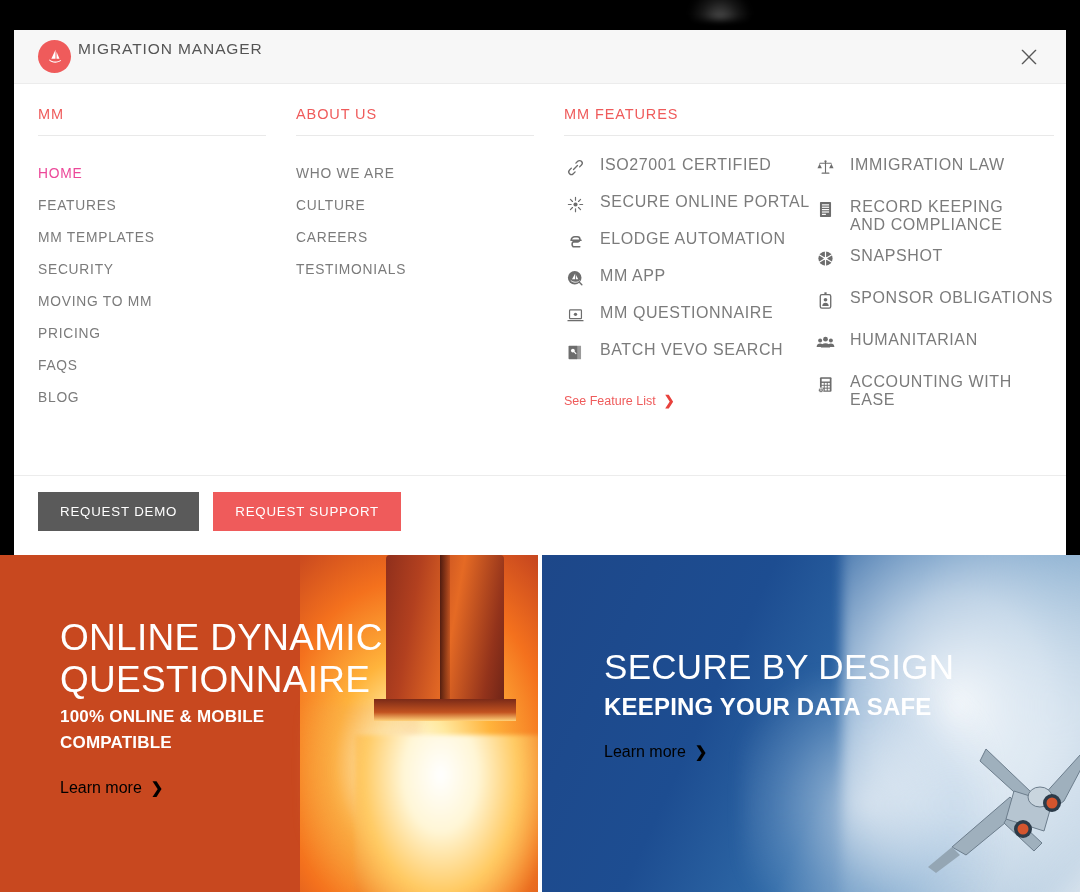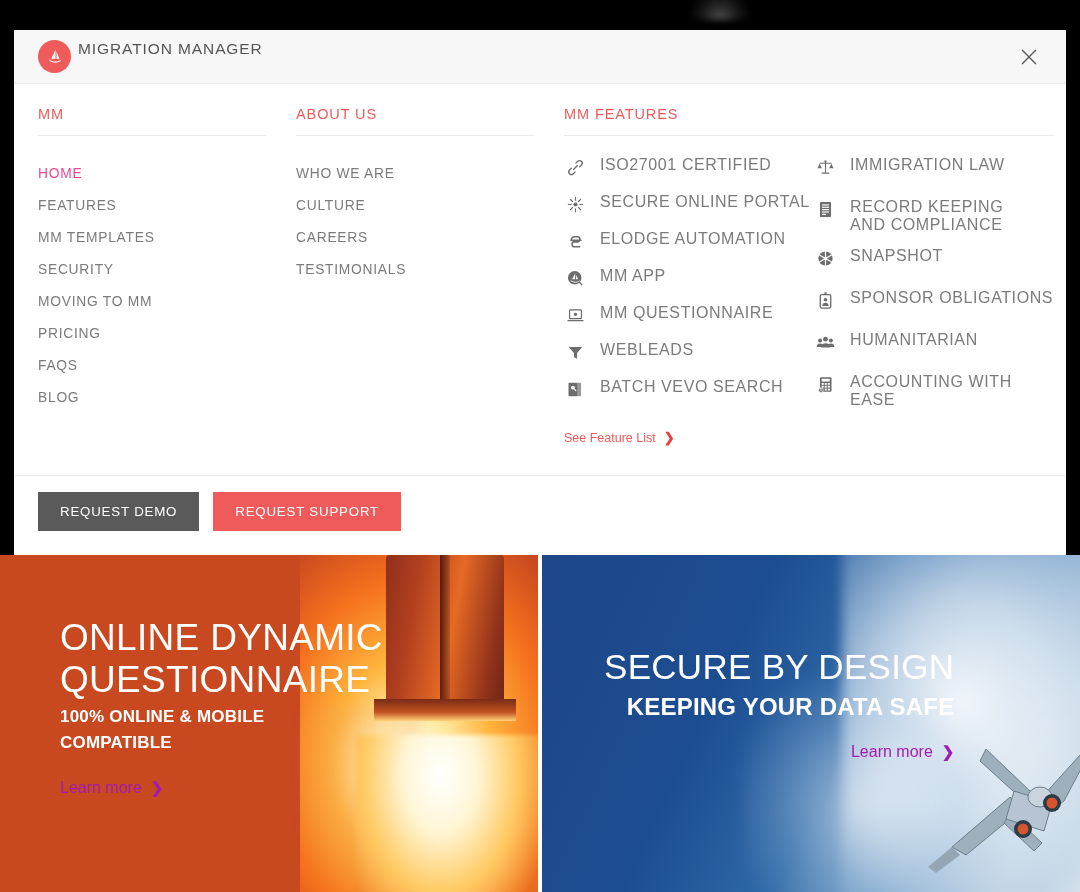--- a/index.html
+++ b/index.html
@@ -194,21 +194,21 @@
     background: #ffffff;
   }
 
   .banner {
     position: relative;
     overflow: hidden;
     height: 337px;
   }
   .banner-left  { width: 538px; }
   .banner-gap   { width: 4px; background: #ffffff; }
-  .banner-right { width: 538px; text-align: right; }
+  .banner-right { width: 538px; }
 
   .banner-left .bg {
     position: absolute; inset: 0;
     background: #c8481f;
   }
   
   .rocket-art { position: absolute; inset: 0; }
   .rocket-glow {
     position: absolute;
     left: 300px; top: -40px; width: 300px; height: 420px;
@@ -285,21 +285,21 @@
     margin-top: 6px;
   }
   .banner-left .banner-h2  { font-size: 17px; }
   .banner-right .banner-h2 { font-size: 24px; }
 
   .learn-more {
     display: inline-flex;
     align-items: center;
     gap: 9px;
     margin-top: 26px;
-    color: #a21caf;
+    color: #000000;
     font-size: 16px;
     cursor: pointer;
     text-decoration: none;
     font-weight: 400;
   }
   .learn-more .chev { font-size: 15px; font-weight: 700; }
   .banner-right .learn-more { margin-top: 22px; }
 </style>
 </head>
 <body>
@@ -410,28 +410,20 @@
               <span class="feat-ico">
                 <svg width="19" height="19" viewBox="0 0 24 24" aria-hidden="true" fill="none" stroke="#6d6d6d" stroke-width="1.5">
                   <rect x="4.5" y="5" width="15" height="11" rx="1"></rect>
                   <circle cx="12" cy="10.5" r="2.1" fill="#6d6d6d" stroke="none"></circle>
                   <path d="M2.5 18.5 h19" stroke-linecap="round"></path>
                 </svg>
               </span>
               <span class="feat-label">MM QUESTIONNAIRE</span>
             </div>
 
-            <div class="feat-row">
-              <span class="feat-ico">
-                <svg width="19" height="19" viewBox="0 0 24 24" aria-hidden="true">
-                  <path d="M3.5 5 H20.5 L14 12.5 V20 L10 17.6 V12.5 Z" fill="#6d6d6d"></path>
-                </svg>
-              </span>
-              <span class="feat-label">WEBLEADS</span>
-            </div>
 
             <div class="feat-row">
               <span class="feat-ico">
                 <svg width="19" height="19" viewBox="0 0 24 24" aria-hidden="true">
                   <path d="M13 3.5 h6 v17 h-6 z" fill="#9a9a9a"></path>
                   <rect x="3.2" y="3.5" width="11" height="17" rx="1" fill="#6d6d6d"></rect>
                   <circle cx="8.7" cy="9.6" r="2.4" fill="#ffffff"></circle>
                   <path d="M10.4 11.3 l2.1 2.1" stroke="#ffffff" stroke-width="1.4" stroke-linecap="round"></path>
                 </svg>
               </span>

